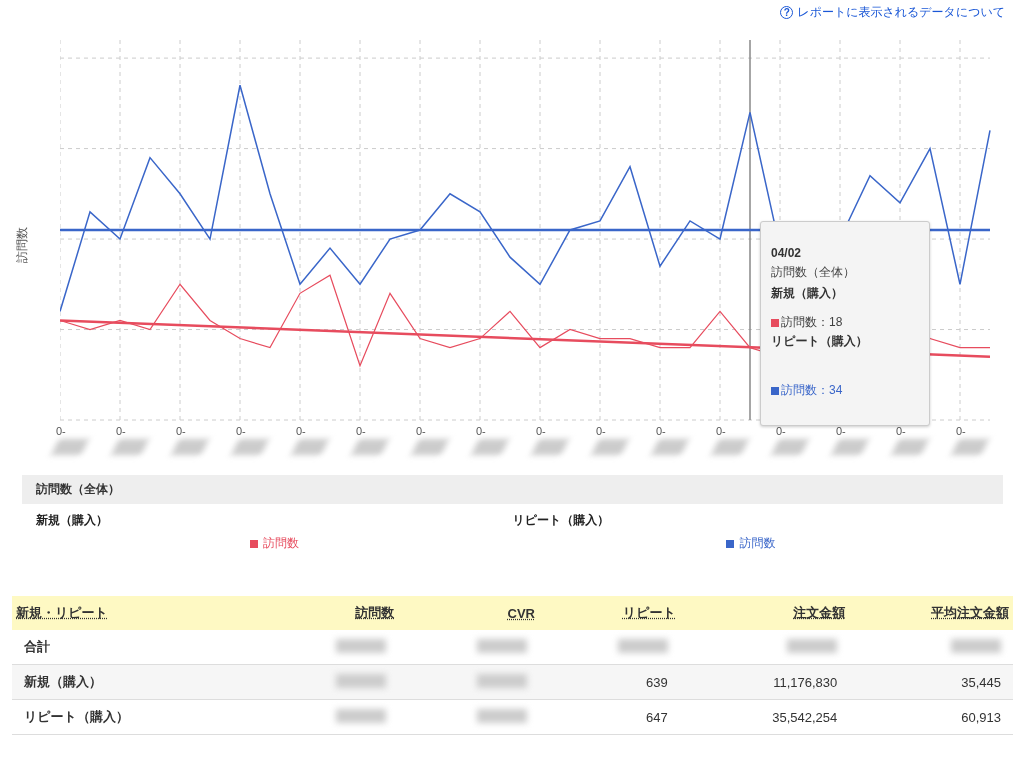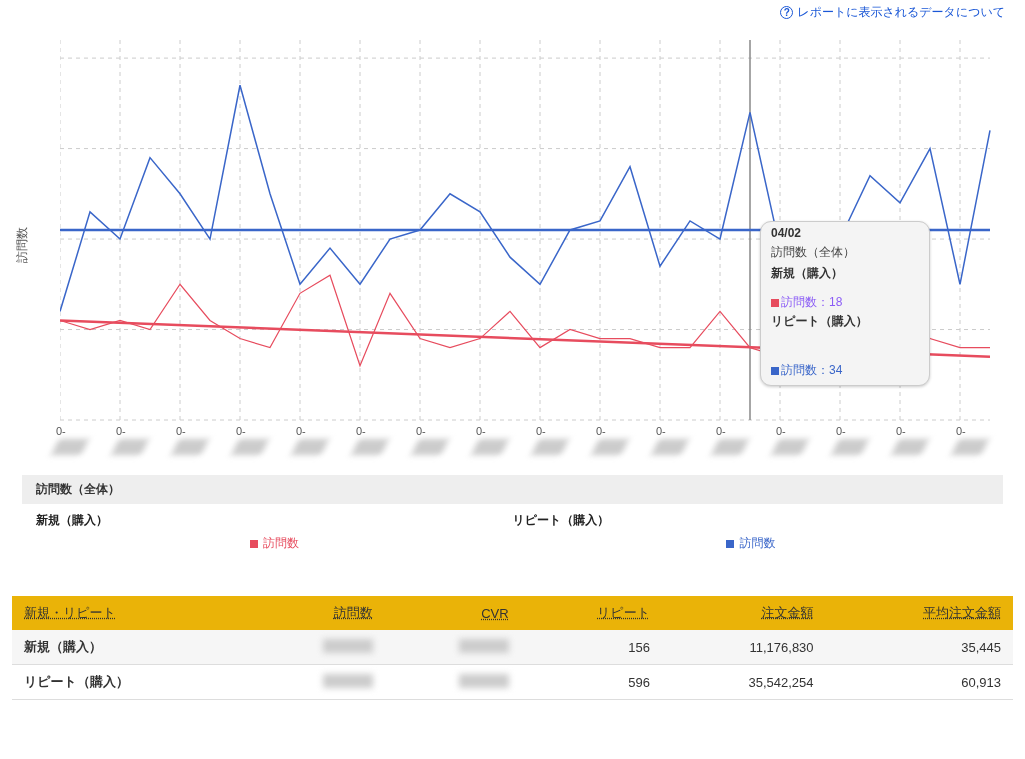--- a/index.html
+++ b/index.html
@@ -55,32 +55,32 @@
   .grid line { stroke: #ccc; stroke-dasharray: 4 4; }
   .series-red { fill: none; stroke: #e74c5e; stroke-width: 1.2; }
   .series-blue { fill: none; stroke: #3a66c9; stroke-width: 1.5; }
   .trend-red { fill: none; stroke: #e74c5e; stroke-width: 2.5; }
   .trend-blue { fill: none; stroke: #3a66c9; stroke-width: 2.5; }
   .yticklabel { font-size: 11px; fill: #555; }
   .tooltip {
     position: absolute;
     background: #f4f4f4;
     border: 1px solid #ccc;
-    border-radius: 11px;
-    padding: 4px 10px;
+    border-radius: 3px;
+    padding: 24px 10px;
     font-size: 12px;
     color: #333;
     min-width: 170px;
     box-shadow: 0 1px 3px rgba(0,0,0,0.2);
   }
   .tooltip .tt-date { font-weight: bold; margin-bottom: 4px; }
   .tooltip .tt-sub { color: #444; margin-bottom: 4px; }
   .tooltip .tt-row { margin: 2px 0; }
   .tooltip .tt-label { font-weight: bold; }
-  .tooltip .tt-red { color: #8b5cf6; margin-top: 12px; }
+  .tooltip .tt-red { color: #404040; margin-top: 12px; }
   .tooltip .tt-blue { color: #3a66c9; margin-top: 32px; }
   .sq { display:inline-block; width:8px; height:8px; vertical-align:middle; margin-right:2px; }
   .sq-red { background:#e74c5e; }
   .sq-blue { background:#3a66c9; }
   .xtick-blur {
     position:absolute;
     bottom:-20px;
     width:30px; height:16px;
     background:#ccc;
     filter: blur(3px);
@@ -122,24 +122,24 @@
   .legend-sub .lred { color: #e74c5e; }
   .legend-sub .lblue { color: #3a66c9; }
   .data-table {
     width: 100%;
     border-collapse: collapse;
     margin: 20px 12px 40px 12px;
     width: calc(100% - 24px);
     font-size: 13px;
   }
   .data-table th {
-    background: #eab308;
+    background: #fef9c3;
     text-align: right;
-    font-weight: normal;
-    padding: 8px 12px;
+    font-weight: bold;
+    padding: 8px 4px;
     border: 0;
     text-decoration: underline dotted;
   }
   .data-table th:first-child { text-align: left; }
   .data-table th span { cursor: pointer; }
   .data-table td {
     padding: 8px 12px;
     text-align: right;
     border-bottom: 1px solid #ddd;
   }
@@ -265,30 +265,38 @@
       <tr id="table-head-row">
         <th><span>新規・リピート</span></th>
         <th><span>訪問数</span></th>
         <th><span>CVR</span></th>
         <th><span>リピート</span></th>
         <th><span>注文金額</span></th>
         <th><span>平均注文金額</span></th>
       </tr>
     </thead>
   <tbody id="table-body">
+      <tr>
+        <td>合計</td>
+        <td><span class="cell-blur"></span></td>
+        <td><span class="cell-blur"></span></td>
+        <td><span class="cell-blur"></span></td>
+        <td><span class="cell-blur"></span></td>
+        <td><span class="cell-blur"></span></td>
+      </tr>
       <tr class="row-alt">
         <td>新規（購入）</td>
         <td><span class="cell-blur"></span></td>
         <td><span class="cell-blur"></span></td>
-        <td>156</td>
+        <td>639</td>
         <td>11,176,830</td>
         <td>35,445</td>
       </tr>
       <tr>
         <td>リピート（購入）</td>
         <td><span class="cell-blur"></span></td>
         <td><span class="cell-blur"></span></td>
-        <td>596</td>
+        <td>647</td>
         <td>35,542,254</td>
         <td>60,913</td>
       </tr>
     </tbody>
 </table>
 
 </body></html>

